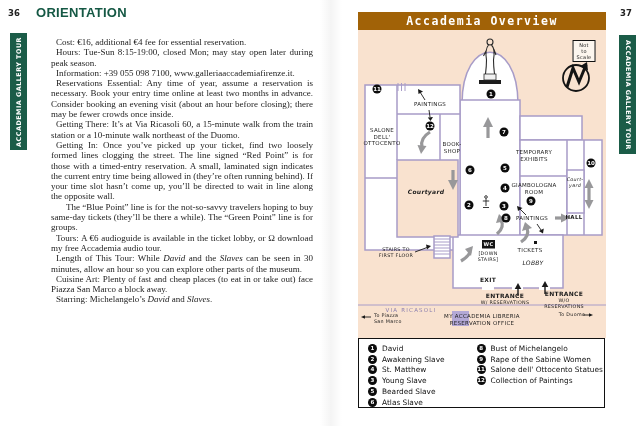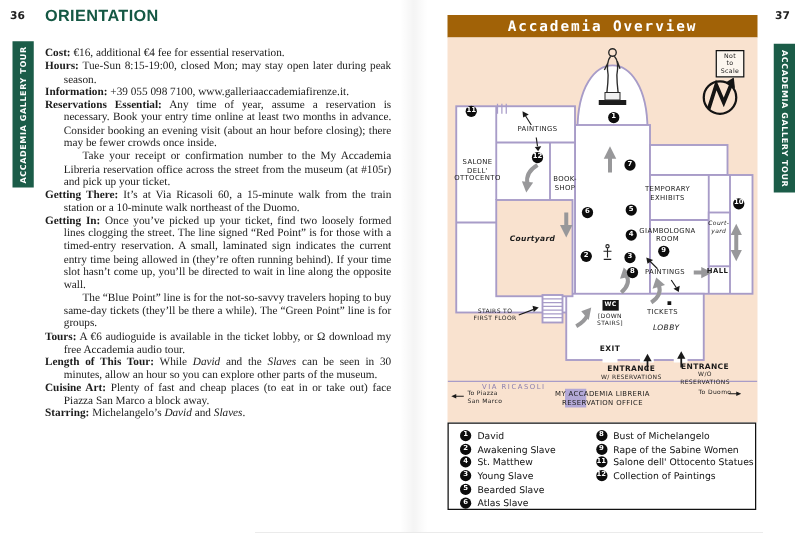--- a/index.html
+++ b/index.html
@@ -13,21 +13,21 @@
   .tab-left{left:10px;top:33px;height:117px;}
   .tab-left span{writing-mode:vertical-rl;transform:rotate(180deg);}
   .tab-right{left:619px;top:35px;height:119px;}
   .tab-right span{writing-mode:vertical-rl;}
   .heading{position:absolute;left:36px;top:5px;font:bold 13px "Liberation Sans",sans-serif;
            color:#155844;letter-spacing:.3px;}
   .bodytext{position:absolute;left:36px;top:37px;width:277px;
             font:9px/10.3px "Liberation Serif",serif;color:#1c1c1c;text-align:justify;}
   .entry{margin:0;padding-left:15px;text-indent:-15px;}
   .entry.inner{text-indent:15px;}
-  .entry b{font-weight:bold;}
+  .entry b{font-weight:normal;margin-left:20px;}
   .entry i{font-style:italic;}
 
   .map{position:absolute;left:358px;top:12px;width:248px;}
   .map-title{height:18px;background:#a16207;color:#fff;text-align:center;
              font:bold 11.5px/18px "DejaVu Sans Mono",monospace;letter-spacing:1.5px;}
   .map-canvas{position:relative;height:308px;background:#f9e2cf;overflow:hidden;}
   .map-canvas svg{position:absolute;left:0;top:0;}
   .ml{position:absolute;transform:translate(-50%,0);font:5.5px "DejaVu Sans",sans-serif;
       color:#1a1a1a;letter-spacing:.3px;text-align:center;white-space:pre-line;line-height:1.2;}
   .ml.lft{transform:none;text-align:left;}
@@ -59,21 +59,20 @@
   <div class="tab tab-left">
     <span>ACCADEMIA GALLERY TOUR</span>
   </div>
   <div class="heading">ORIENTATION</div>
 
   <div class="bodytext">
     <p class="entry"><b>Cost:</b> <span>€16, additional €4 fee for essential reservation.</span></p>
     <p class="entry"><b>Hours:</b> <span>Tue-Sun 8:15-19:00, closed Mon; may stay open later during peak season.</span></p>
     <p class="entry"><b>Information:</b> <span>+39 055 098 7100, www.galleriaaccademiafirenze.it.</span></p>
     <p class="entry"><b>Reservations Essential:</b> <span>Any time of year, assume a reservation is necessary. Book your entry time online at least two months in advance. Consider booking an evening visit (about an hour before closing); there may be fewer crowds once inside.</span></p>
-    <p class="entry inner"><span>Take your receipt or confirmation number to the My Accademia Libreria reservation office across the street from the museum (at #105r) and pick up your ticket.</span></p>
     <p class="entry"><b>Getting There:</b> <span>It’s at Via Ricasoli 60, a 15-minute walk from the train station or a 10-minute walk northeast of the Duomo.</span></p>
     <p class="entry"><b>Getting In:</b> <span>Once you’ve picked up your ticket, find two loosely formed lines clogging the street. The line signed “Red Point” is for those with a timed-entry reservation. A small, laminated sign indicates the current entry time being allowed in (they’re often running behind). If your time slot hasn’t come up, you’ll be directed to wait in line along the opposite wall.</span></p>
     <p class="entry inner"><span>The “Blue Point” line is for the not-so-savvy travelers hoping to buy same-day tickets (they’ll be there a while). The “Green Point” line is for groups.</span></p>
     <p class="entry"><b>Tours:</b> <span>A €6 audioguide is available in the ticket lobby, or Ω download my free Accademia audio tour.</span></p>
     <p class="entry"><b>Length of This Tour:</b> <span>While <i>David</i> and the <i>Slaves</i> can be seen in 30 minutes, allow an hour so you can explore other parts of the museum.</span></p>
     <p class="entry"><b>Cuisine Art:</b> <span>Plenty of fast and cheap places (to eat in or take out) face Piazza San Marco a block away.</span></p>
     <p class="entry"><b>Starring:</b> <span>Michelangelo’s <i>David</i> and <i>Slaves</i>.</span></p>
   </div>
 
   <div class="pageno" style="left:620px;">37</div>

